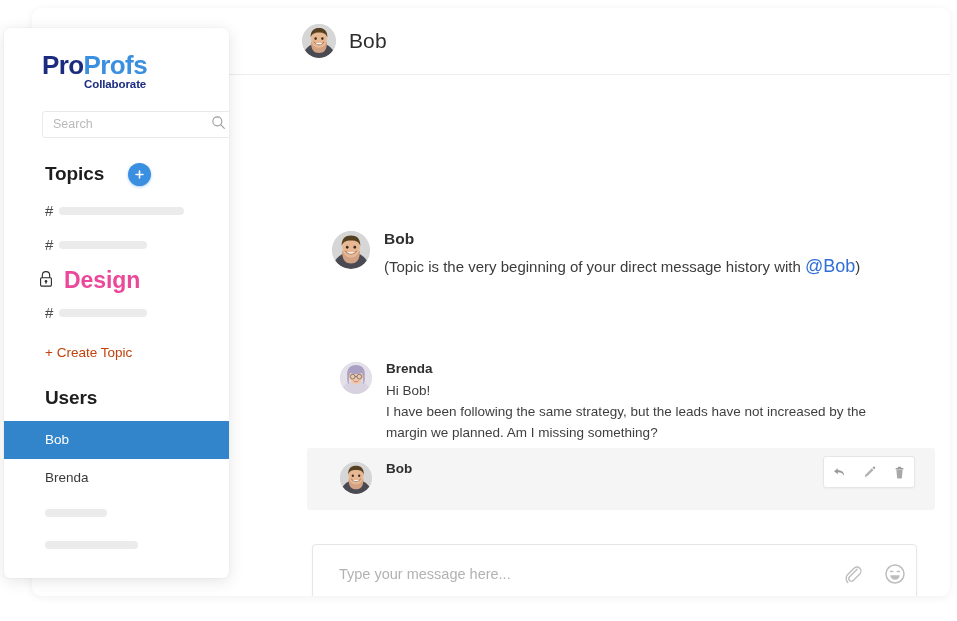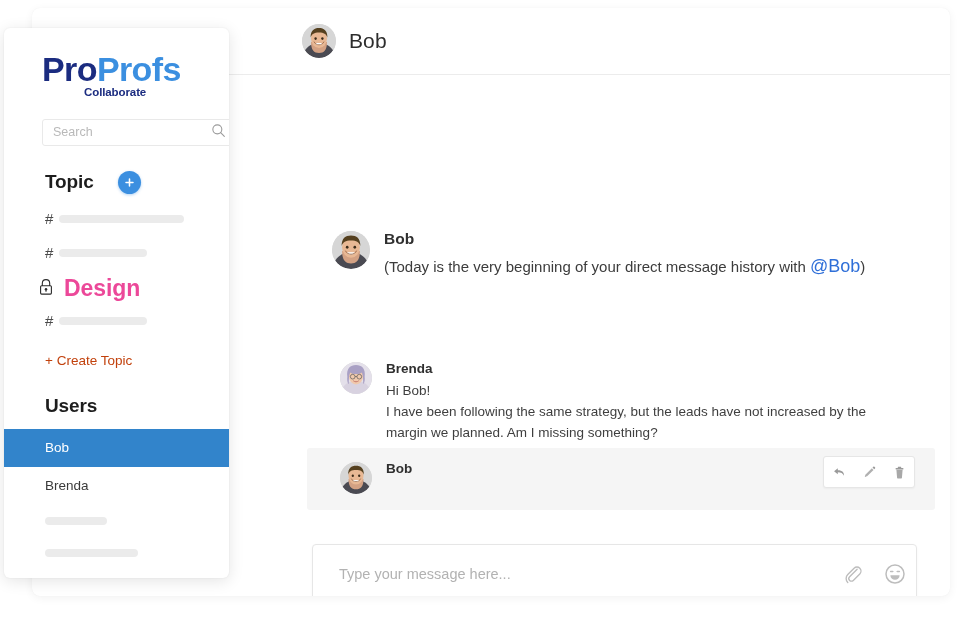--- a/index.html
+++ b/index.html
@@ -228,21 +228,21 @@
     overflow: hidden;
   }
 
   
   #logo {
     margin: 24px 0 0 38px;
     line-height: 1;
     user-select: none;
   }
   #logo-main {
-    font-size: 34px;
+    font-size: 26px;
     font-weight: bold;
     letter-spacing: -0.6px;
   }
   #logo-pro { color: #1b2c80; }
   #logo-profs { color: #3b8fe0; }
   #logo-sub {
     font-size: 11.5px;
     font-weight: bold;
     color: #1b2c80;
     margin-top: 1px;
@@ -409,21 +409,21 @@
               <path d="M8.6 13.5 C8.6 6.5 12 4 17 4 C22 4 25.4 6.5 25.4 13.5 C24 10 22 8.6 17 8.6 C12 8.6 10 10 8.6 13.5 Z" fill="#55401f"></path>
               <ellipse cx="13.6" cy="14.6" rx="1.2" ry="1.3" fill="#3a2b1a"></ellipse>
               <ellipse cx="20.4" cy="14.6" rx="1.2" ry="1.3" fill="#3a2b1a"></ellipse>
               <path d="M13.2 19.4 C15 21.6 19 21.6 20.8 19.4 C19.4 19 14.6 19 13.2 19.4 Z" fill="#ffffff"></path>
               <path d="M12 17.6 C13.5 21.8 20.5 21.8 22 17.6" stroke="#8a5a3c" stroke-width="0.7" fill="none"></path>
             </g>
           </svg>
         </div>
         <div id="history-intro-text">
           <div id="history-intro-name">Bob</div>
-          <div id="history-intro-body"><span>(Today is the very beginning of your direct message history with </span><span id="history-intro-mention">@Bob</span><span>)</span></div>
+          <div id="history-intro-body"><span>(Topic is the very beginning of your direct message history with </span><span id="history-intro-mention">@Bob</span><span>)</span></div>
         </div>
       </div>
 
 
       <div class="message" id="message-brenda">
         <div class="avatar">
           <svg width="32" height="32" viewBox="0 0 34 34">
             <defs>
                 <clipPath id="cl-b">
                   <circle cx="17" cy="17" r="17"></circle>
@@ -540,21 +540,21 @@
         <span>
           <svg width="15" height="15" viewBox="0 0 18 18">
             <circle cx="7.6" cy="7.6" r="5.4" fill="none" stroke="#9a9a9a" stroke-width="1.3"></circle>
             <line x1="11.6" y1="11.6" x2="16" y2="16" stroke="#9a9a9a" stroke-width="1.3" stroke-linecap="round"></line>
           </svg>
         </span>
       </div>
     </div>
 
     <div class="section-header" id="topics-header">
-      <div class="section-title">Topic</div>
+      <div class="section-title">Topics</div>
       <div id="add-topic-button">
         <span>
           <svg width="11" height="11" viewBox="0 0 12 12">
             <line x1="6" y1="2.2" x2="6" y2="9.8" stroke="#ffffff" stroke-width="1.7" stroke-linecap="round"></line>
             <line x1="2.2" y1="6" x2="9.8" y2="6" stroke="#ffffff" stroke-width="1.7" stroke-linecap="round"></line>
           </svg>
         </span>
       </div>
     </div>
 

